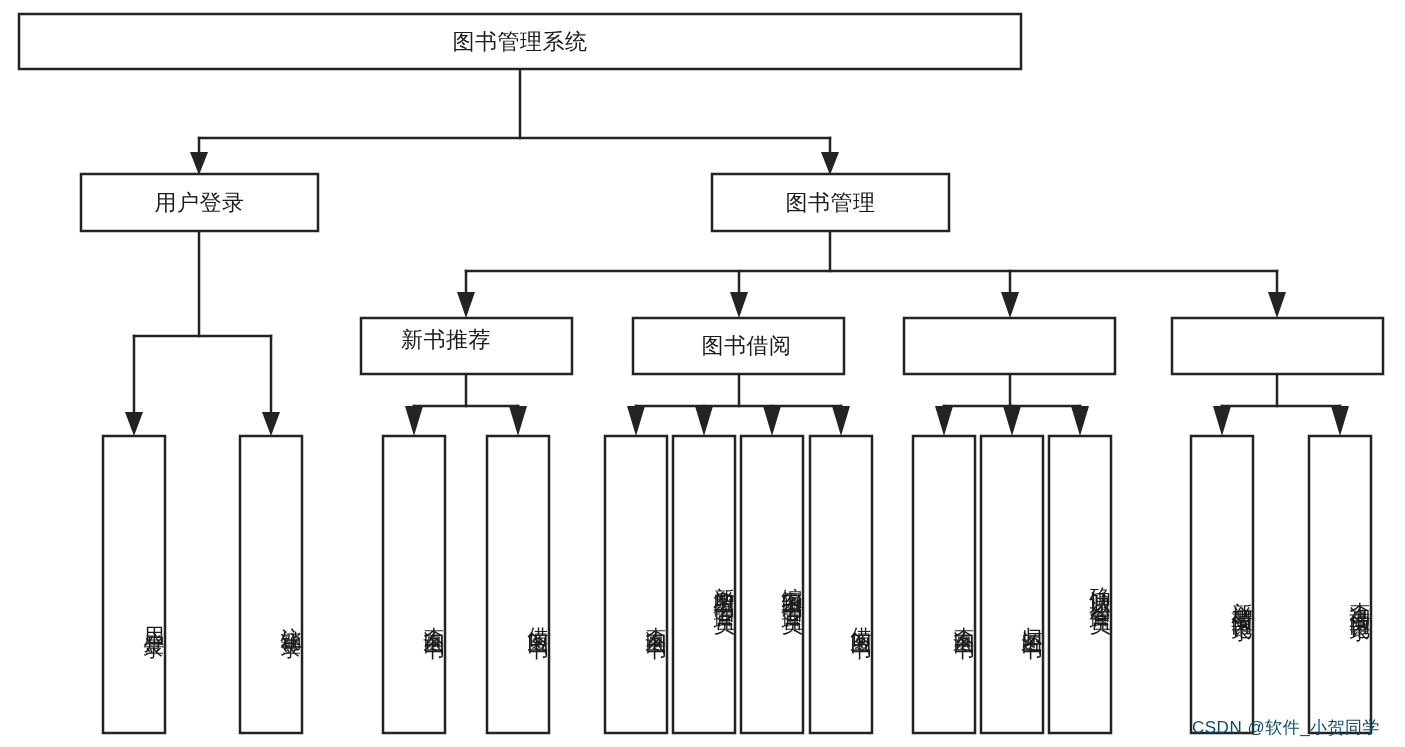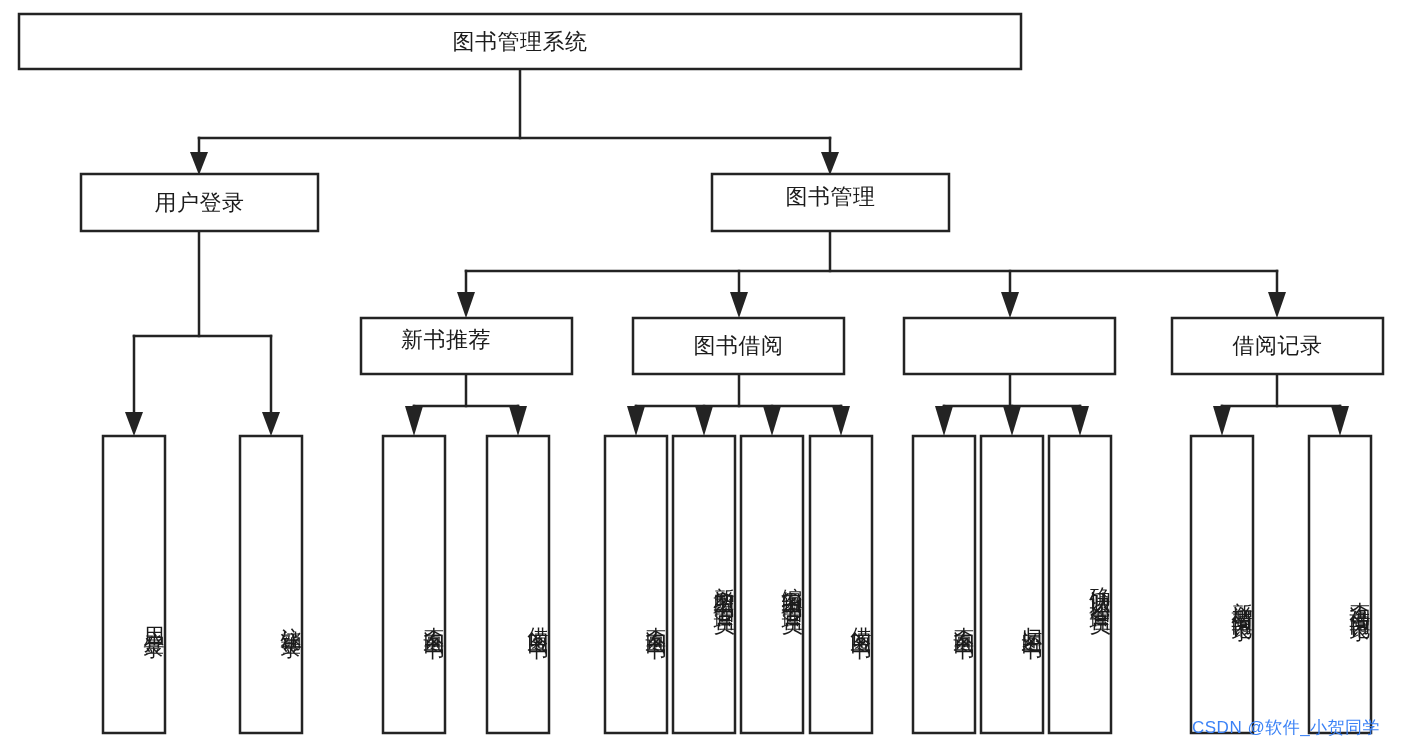--- a/index.html
+++ b/index.html
@@ -63,21 +63,21 @@
     writing-mode: vertical-rl;
     text-orientation: upright;
     letter-spacing: 4px;
     line-height: 1;
     user-select: none;
     overflow: hidden;
   }
   .watermark {
     position: absolute;
     font-size: 17px;
-    color: #3b82f6;
+    color: #0c4a6e;
     white-space: nowrap;
     user-select: none;
     letter-spacing: 0.5px;
   }
 </style>
 </head>
 <body>
 
 <div id="diagram-root">
 
@@ -185,25 +185,24 @@
     <rect class="node-box" x="981" y="436" width="62" height="297"></rect>
     <rect class="node-box" x="1049" y="436" width="62" height="297"></rect>
 
     <rect class="node-box" x="1191" y="436" width="62" height="297"></rect>
     <rect class="node-box" x="1309" y="436" width="62" height="297"></rect>
   </svg>
 
   <div class="node-label-h" style="left:19px; top:14px; width:1002px; height:55px;">图书管理系统</div>
 
   <div class="node-label-h" style="left:81px; top:174px; width:237px; height:57px;">用户登录</div>
-  <div class="node-label-h" style="left:712px; top:168px; width:237px; height:57px;">图书管理</div>
+  <div class="node-label-h" style="left:712px; top:174px; width:237px; height:57px;">图书管理</div>
 
   <div class="node-label-h" style="left:361px; top:312px; width:170px; height:56px;text-align:right;">新书推荐</div>
-  <div class="node-label-h" style="left:633px; top:318px; width:211px; height:56px;">图书借阅</div>
-  <div class="node-label-h" style="left:1172px; top:318px; width:211px; height:56px;">借阅记录</div>
+  <div class="node-label-h" style="left:633px; top:318px; width:211px; height:56px;padding-left:8px;">图书借阅</div>
 
   <div class="node-label-v" style="left:103px; top:503px; width:62px; height:230px;">用户登录</div>
   <div class="node-label-v" style="left:240px; top:503px; width:62px; height:230px;">注销登录</div>
 
   <div class="node-label-v" style="left:383px; top:503px; width:62px; height:230px;">查询图书</div>
   <div class="node-label-v" style="left:487px; top:503px; width:62px; height:230px;">借阅图书</div>
 
   <div class="node-label-v" style="left:605px; top:503px; width:62px; height:230px;">查询图书</div>
   <div class="node-label-v" style="left:673px; top:443px; width:62px; height:290px;">新增图书（管理员）</div>
   <div class="node-label-v" style="left:741px; top:443px; width:62px; height:290px;">编辑图书（管理员）</div>

